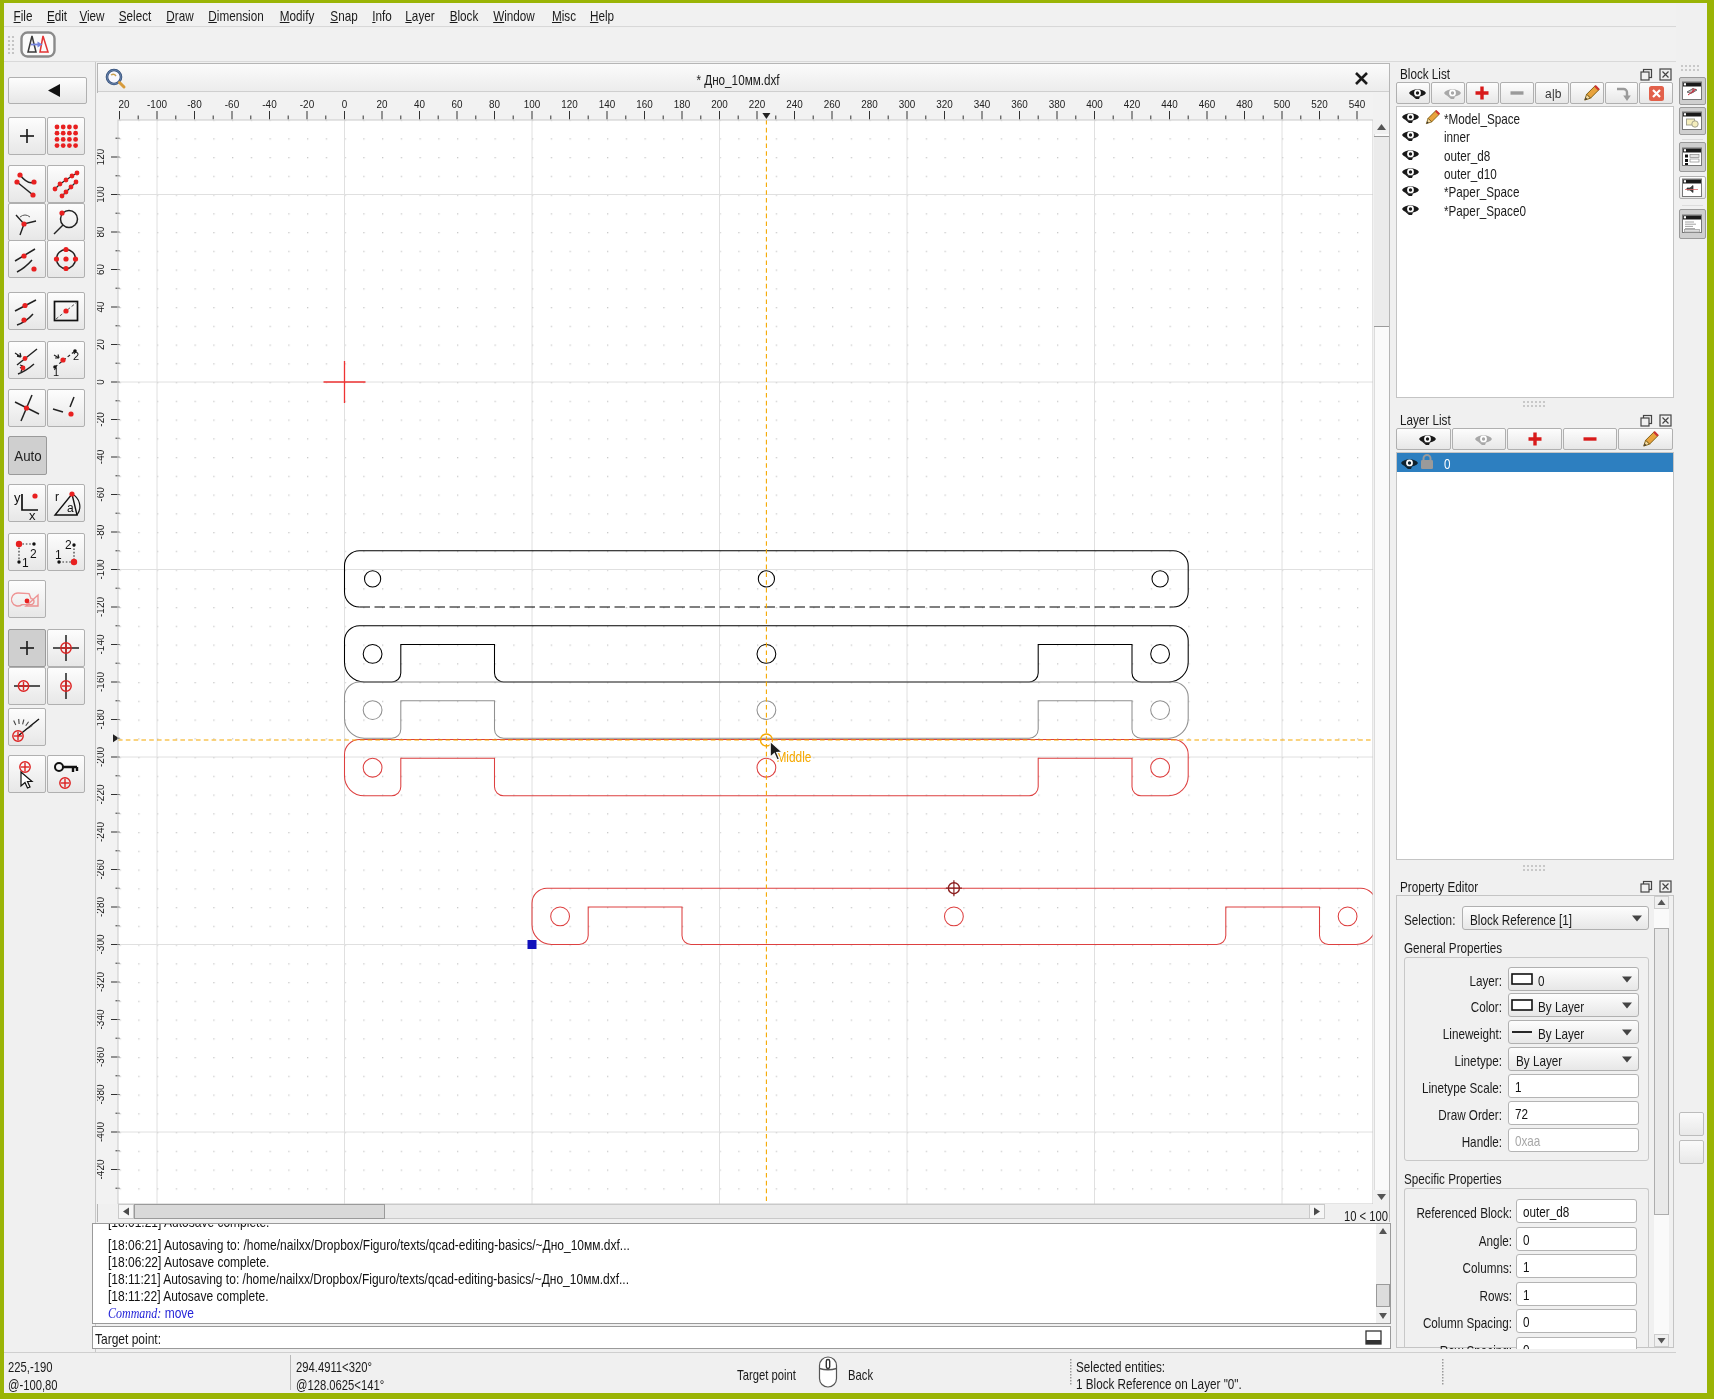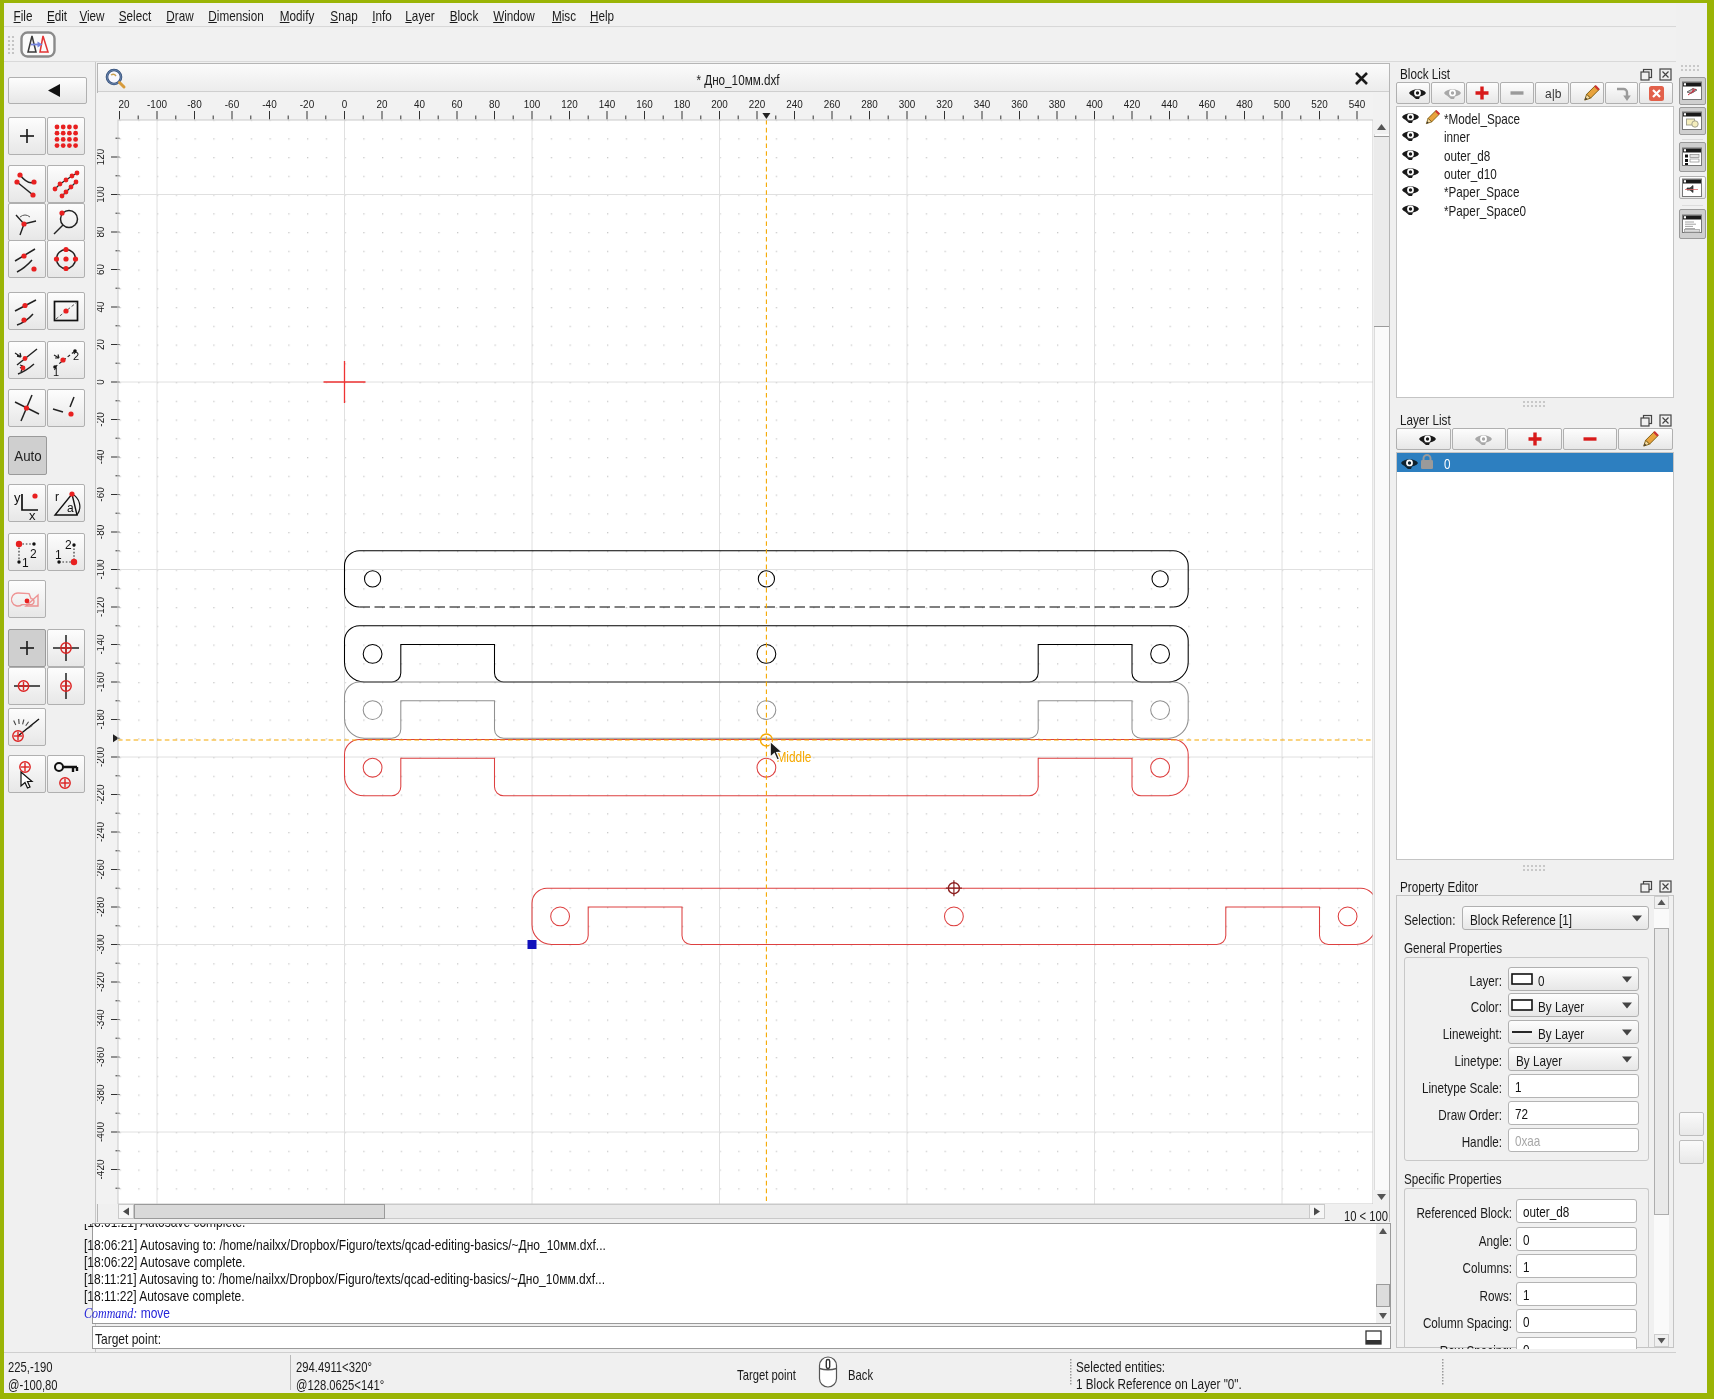--- a/index.html
+++ b/index.html
@@ -442,21 +442,21 @@
       <path d="M5,7.5 L11,3.5 L11,11.5 Z" fill="#4a4a4a"></path>
     </svg>
 <div class="abs" style="left:134px;top:1204px;width:1175px;height:15px;background:#e9e9e9;border:1px solid #c9c9c9;border-left:none;border-right:none;"></div>
 <div class="abs" style="left:134px;top:1204px;width:251px;height:15px;background:#d9d9d9;border:1px solid #9a9a9a;"></div>
 <div class="abs" style="left:1309px;top:1204px;width:16px;height:15px;background:#f6f6f6;border:1px solid #c9c9c9;"></div>
 <svg class="abs" style="left:1309px;top:1204px" width="16" height="15">
       <path d="M11,7.5 L5,3.5 L5,11.5 Z" fill="#4a4a4a"></path>
     </svg>
 <div class="t" style="left:1388px;top:1207px;font-size:15px;transform:scaleX(0.75) translateX(-100%);">10 &lt; 100</div>
 <div class="abs" style="left:92px;top:1223px;width:1299px;height:101px;background:#fff;border:1px solid #9a9a9a;"></div>
-<div class="abs" style="left:77px;top:1224px;width:1280px;height:97px;overflow:hidden;padding-left:36px;">
+<div class="abs" style="left:101px;top:1224px;width:1280px;height:97px;overflow:hidden;padding-left:36px;">
 <div class="t" style="left:7px;top:-11px;font-size:15px;transform:scaleX(0.8);color:#111;">[18:01:21] Autosave complete.</div>
 <div class="t" style="left:7px;top:12px;font-size:15px;transform:scaleX(0.8);color:#111;">[18:06:21] Autosaving to: /home/nailxx/Dropbox/Figuro/texts/qcad-editing-basics/~Дно_10мм.dxf...</div>
 <div class="t" style="left:7px;top:29px;font-size:15px;transform:scaleX(0.8);color:#111;">[18:06:22] Autosave complete.</div>
 <div class="t" style="left:7px;top:46px;font-size:15px;transform:scaleX(0.8);color:#111;">[18:11:21] Autosaving to: /home/nailxx/Dropbox/Figuro/texts/qcad-editing-basics/~Дно_10мм.dxf...</div>
 <div class="t" style="left:7px;top:63px;font-size:15px;transform:scaleX(0.8);color:#111;">[18:11:22] Autosave complete.</div>
 <div class="t" style="left:7px;top:80px;font-size:15px;transform:scaleX(0.8);color:#2424d8;"><span style="font-family:'Liberation Serif',serif;font-style:italic;">Command:</span> move</div>
 </div>
 <div class="abs" style="left:1376px;top:1224px;width:14px;height:99px;background:#f0f0f0;"></div>
 <svg class="abs" style="left:1376px;top:1225px" width="14" height="13">
       <path d="M7,3 L11,9 L3,9 Z" fill="#555"></path>

